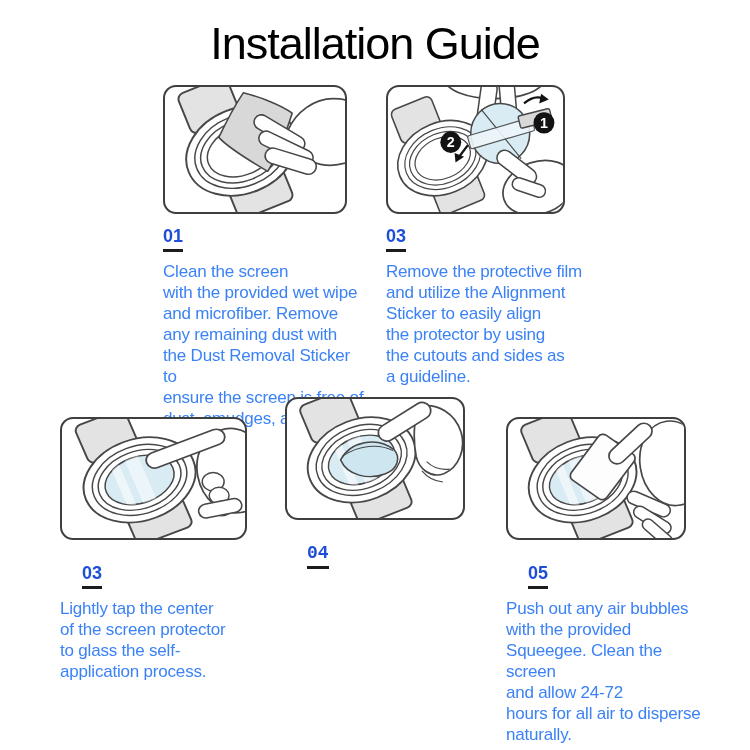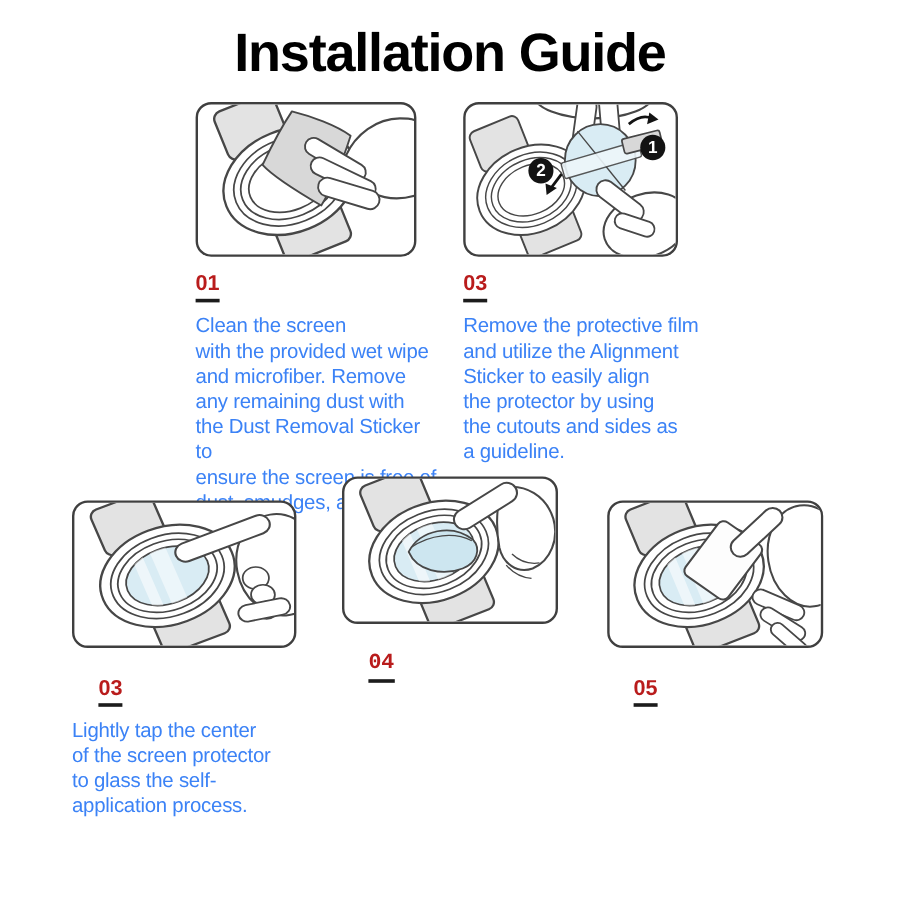--- a/index.html
+++ b/index.html
@@ -2,30 +2,30 @@
 <html><head>
 <meta charset="utf-8">
 <style>
   html,body{margin:0;padding:0;}
   body{
     width:750px;height:750px;position:relative;background:#ffffff;
     font-family:"Liberation Sans","DejaVu Sans",sans-serif;overflow:hidden;
   }
   .page-title{
     position:absolute;top:18px;left:0;width:750px;text-align:center;
-    font-size:45px;font-weight:bold;color:#000;letter-spacing:-1px;margin:0;
+    font-size:45px;font-weight:normal;color:#000;letter-spacing:-1px;margin:0;
   }
   .step{position:absolute;}
   .fig{
     box-sizing:border-box;border:2.4px solid #3f3f3f;border-radius:13px;
     background:#fff;overflow:hidden;
   }
   .fig svg{display:block;width:100%;height:100%;}
   .step-number{
-    display:inline-block;font-size:18px;font-weight:bold;color:#b91c1c;
+    display:inline-block;font-size:18px;font-weight:bold;color:#1d4ed8;
     line-height:1;padding-bottom:4px;border-bottom:3px solid #1c1c1c;
   }
   .step-text{
     margin:9px 0 0 0;font-size:17px;line-height:21px;color:#3b82f6;
     letter-spacing:-0.2px;white-space:pre-line;
   }
   .row-top .step-number{margin-top:13px;}
   .row-bottom .step-number{margin-top:24px;margin-left:22px;}
   .hidden-defs{position:absolute;width:0;height:0;}
 </style>
@@ -162,13 +162,19 @@
       <use href="#watch-blue"></use>
       <rect x="76" y="22" width="46" height="60" rx="6" transform="rotate(36 99 52)" fill="#fdfdfd" stroke="#474747" stroke-width="1.8"></rect>
       <ellipse cx="172" cy="48" rx="34" ry="46" transform="rotate(-8 172 48)" fill="#ffffff" stroke="#474747" stroke-width="1.8"></ellipse>
       <rect x="128" y="76" width="48" height="14" rx="7" transform="rotate(24 128 76)" fill="#ffffff" stroke="#474747" stroke-width="1.6"></rect>
       <rect x="136" y="92" width="44" height="13" rx="6.5" transform="rotate(33 136 92)" fill="#ffffff" stroke="#474747" stroke-width="1.6"></rect>
       <rect x="146" y="106" width="38" height="12" rx="6" transform="rotate(42 146 106)" fill="#ffffff" stroke="#474747" stroke-width="1.6"></rect>
       <rect x="102" y="40" width="56" height="17" rx="8.5" transform="rotate(-44 102 40)" fill="#ffffff" stroke="#474747" stroke-width="1.8"></rect>
     </svg>
   </div>
   <span class="step-number">05</span>
+  <p class="step-text">Push out any air bubbles
+with the provided
+Squeegee. Clean the screen
+and allow 24-72
+hours for all air to disperse
+naturally.</p>
 </div>
 
 </body></html>

